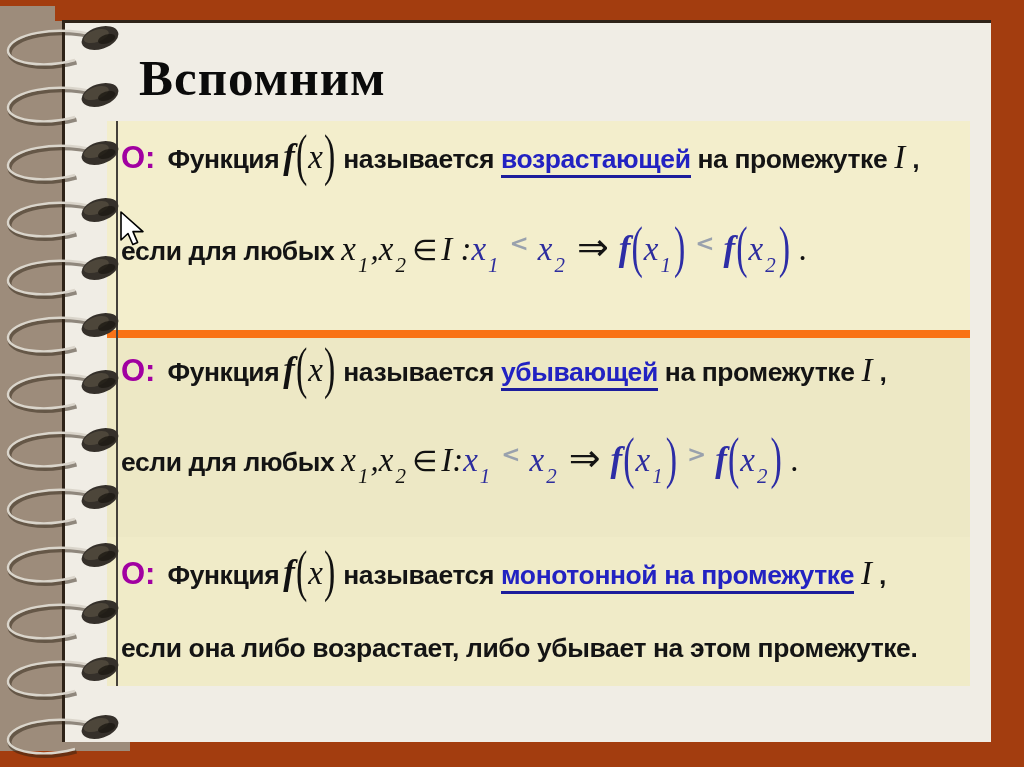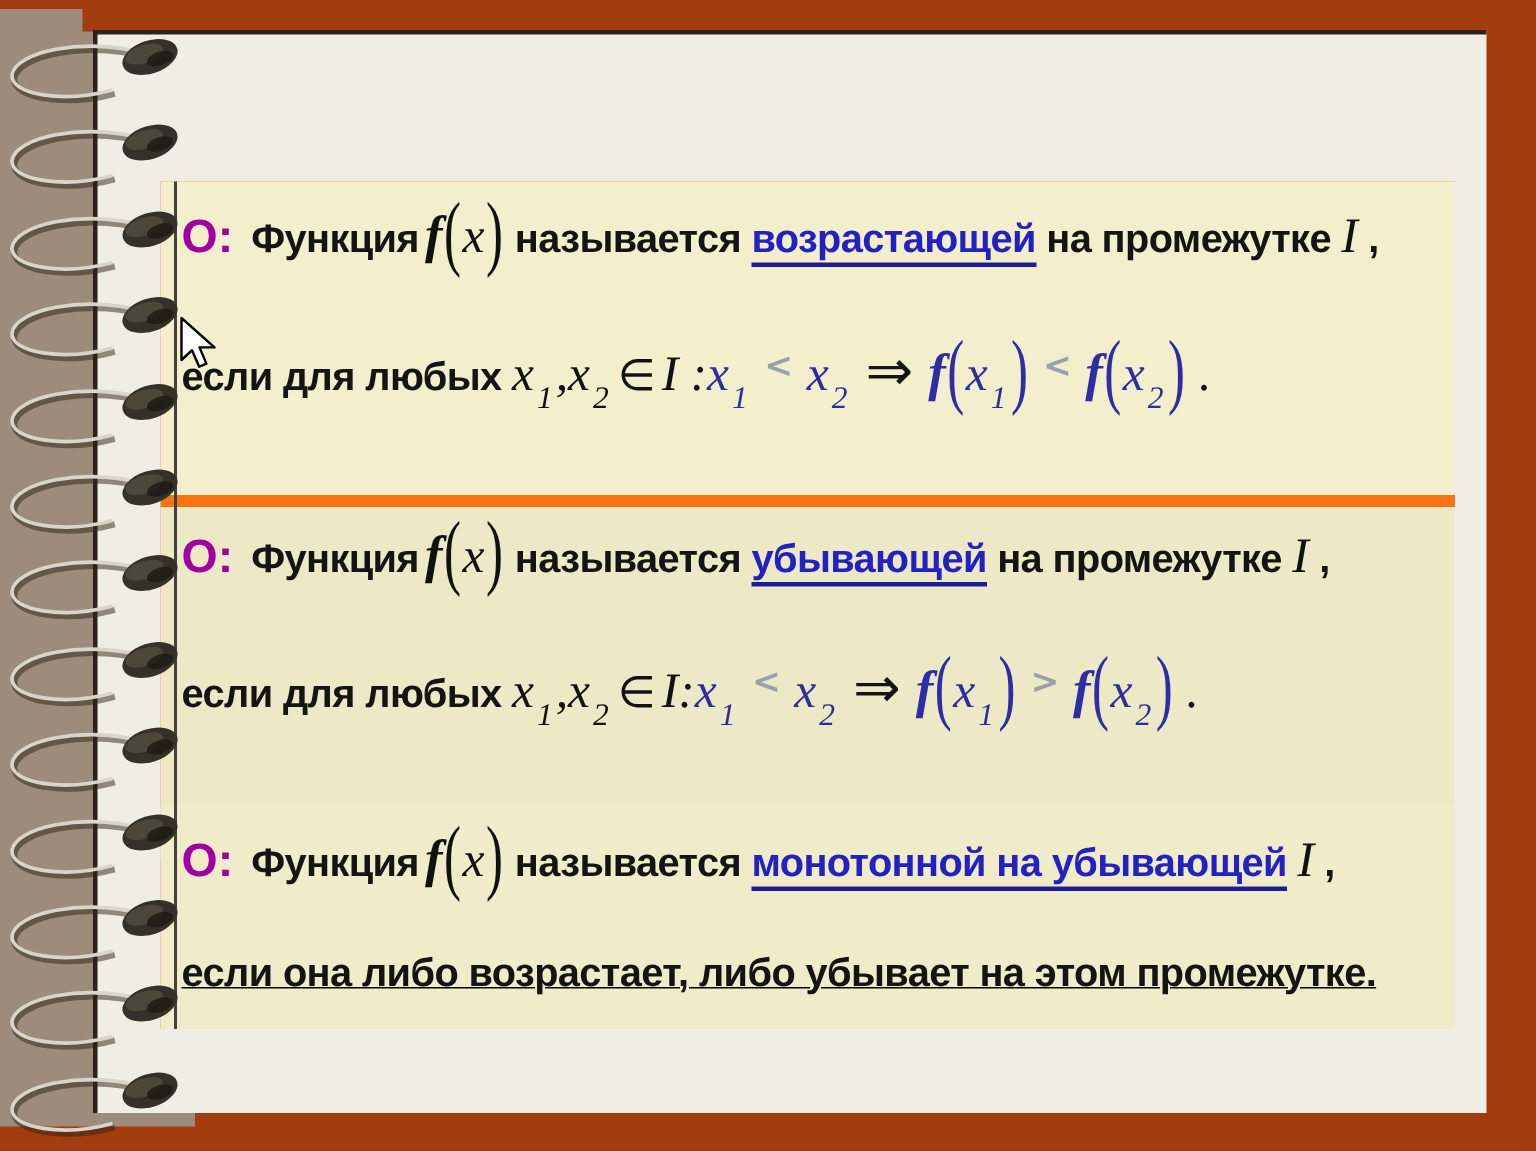--- a/index.html
+++ b/index.html
@@ -33,21 +33,21 @@
   #def3{top:416px;height:149px;background:#F0EBC8;}
   #margin-rule{
     position:absolute;left:51px;top:98px;width:2px;height:565px;
     background:#45413a;z-index:3;
   }
   .line{
     position:absolute;left:14px;white-space:nowrap;z-index:2;
   }
   #def1 .l1{top:16px;} #def1 .l2{top:104px;}
   #def2 .l1{top:12px;} #def2 .l2{top:98px;}
-  #def3 .l1{top:16px;} #def3 .l2{top:96px;text-decoration:underline;}
+  #def3 .l1{top:16px;} #def3 .l2{top:96px;}
   
   .seg-O  {color:#A100A1;font-weight:bold;font-size:31px;margin-right:12px;}
   .seg-b  {color:#141414;font-weight:bold;font-size:26.5px;letter-spacing:-0.4px;}
   .seg-blue{color:#2222C2;font-weight:bold;font-size:26.5px;letter-spacing:-0.4px;
             border-bottom:3px solid #1d1d9c;padding-bottom:1px;}
   .seg-mi {color:#111;font-family:"Liberation Serif",serif;font-style:italic;font-size:33px;}
   .seg-mf {color:#111;font-family:"Liberation Serif",serif;font-style:italic;font-weight:bold;font-size:35px;margin-left:4px;}
   .seg-mib{color:#2D2D9E;font-family:"Liberation Serif",serif;font-style:italic;font-size:33px;}
   .seg-mfb{color:#2D2DA6;font-family:"Liberation Serif",serif;font-style:italic;font-weight:bold;font-size:35px;}
   .seg-sub {color:#111;font-family:"Liberation Serif",serif;font-style:italic;font-size:21px;position:relative;top:12px;margin:0 2px;}
@@ -66,32 +66,33 @@
   #cursor{position:absolute;left:118px;top:210px;z-index:9;}
 </style>
 </head>
 <body>
 
 <div id="canvas">
   <div id="spine"></div>
   <div id="rust-patch"></div>
 
   <div id="page">
+    <h1 id="title">Вспомним</h1>
 
     <div id="defs">
       <div class="def-block" id="def1">
         <div class="line l1"><span class="seg-O">О:</span><span class="seg-b">Функция</span><span class="seg-mf">f</span><span class="seg-par">(</span><span class="seg-mi">x</span><span class="seg-par">)</span><span class="seg-b"> называется </span><span class="seg-blue">возрастающей</span><span class="seg-b"> на промежутке </span><span class="seg-mi">I</span><span class="seg-b"> ,</span></div>
         <div class="line l2"><span class="seg-b">если для любых </span><span class="seg-mi">x</span><span class="seg-sub">1</span><span class="seg-mi">,</span><span class="seg-mi">x</span><span class="seg-sub">2</span><span class="seg-in">∈</span><span class="seg-mi">I</span><span class="seg-mi"> :</span><span class="seg-mib">x</span><span class="seg-subb">1</span><span class="seg-cmp">&lt;</span><span class="seg-mib">x</span><span class="seg-subb">2</span><span class="seg-imp">⇒</span><span class="seg-mfb">f</span><span class="seg-parb">(</span><span class="seg-mib">x</span><span class="seg-subb">1</span><span class="seg-parb">)</span><span class="seg-cmp">&lt;</span><span class="seg-mfb">f</span><span class="seg-parb">(</span><span class="seg-mib">x</span><span class="seg-subb">2</span><span class="seg-parb">)</span><span class="seg-mi"> .</span></div>
       </div>
       <div class="def-block" id="def2">
         <div class="line l1"><span class="seg-O">О:</span><span class="seg-b">Функция</span><span class="seg-mf">f</span><span class="seg-par">(</span><span class="seg-mi">x</span><span class="seg-par">)</span><span class="seg-b"> называется </span><span class="seg-blue">убывающей</span><span class="seg-b"> на промежутке </span><span class="seg-mi">I</span><span class="seg-b"> ,</span></div>
         <div class="line l2"><span class="seg-b">если для любых </span><span class="seg-mi">x</span><span class="seg-sub">1</span><span class="seg-mi">,</span><span class="seg-mi">x</span><span class="seg-sub">2</span><span class="seg-in">∈</span><span class="seg-mi">I</span><span class="seg-mi">:</span><span class="seg-mib">x</span><span class="seg-subb">1</span><span class="seg-cmp">&lt;</span><span class="seg-mib">x</span><span class="seg-subb">2</span><span class="seg-imp">⇒</span><span class="seg-mfb">f</span><span class="seg-parb">(</span><span class="seg-mib">x</span><span class="seg-subb">1</span><span class="seg-parb">)</span><span class="seg-cmp">&gt;</span><span class="seg-mfb">f</span><span class="seg-parb">(</span><span class="seg-mib">x</span><span class="seg-subb">2</span><span class="seg-parb">)</span><span class="seg-mi"> .</span></div>
       </div>
       <div class="def-block" id="def3">
-        <div class="line l1"><span class="seg-O">О:</span><span class="seg-b">Функция</span><span class="seg-mf">f</span><span class="seg-par">(</span><span class="seg-mi">x</span><span class="seg-par">)</span><span class="seg-b"> называется </span><span class="seg-blue">монотонной на убывающей</span><span class="seg-b"> </span><span class="seg-mi">I</span><span class="seg-b"> ,</span></div>
+        <div class="line l1"><span class="seg-O">О:</span><span class="seg-b">Функция</span><span class="seg-mf">f</span><span class="seg-par">(</span><span class="seg-mi">x</span><span class="seg-par">)</span><span class="seg-b"> называется </span><span class="seg-blue">монотонной на промежутке</span><span class="seg-b"> </span><span class="seg-mi">I</span><span class="seg-b"> ,</span></div>
         <div class="line l2"><span class="seg-b">если она либо возрастает, либо убывает на этом промежутке.</span></div>
       </div>
     </div>
     <div id="margin-rule"></div>
   </div>
 
   <div id="coils">
       <svg class="coil" style="top:22px" width="128" height="58" viewBox="0 0 128 58">
     <path d="M97 14 C 52 2 8 13 6 28 C 5 41 40 47 73 38" fill="none" stroke="rgba(45,33,20,0.5)" stroke-width="4" transform="translate(1.5,2.5)"></path>
     <path d="M97 14 C 52 2 8 13 6 28 C 5 41 40 47 73 38" fill="none" stroke="#DAD5CB" stroke-width="2.4"></path>

